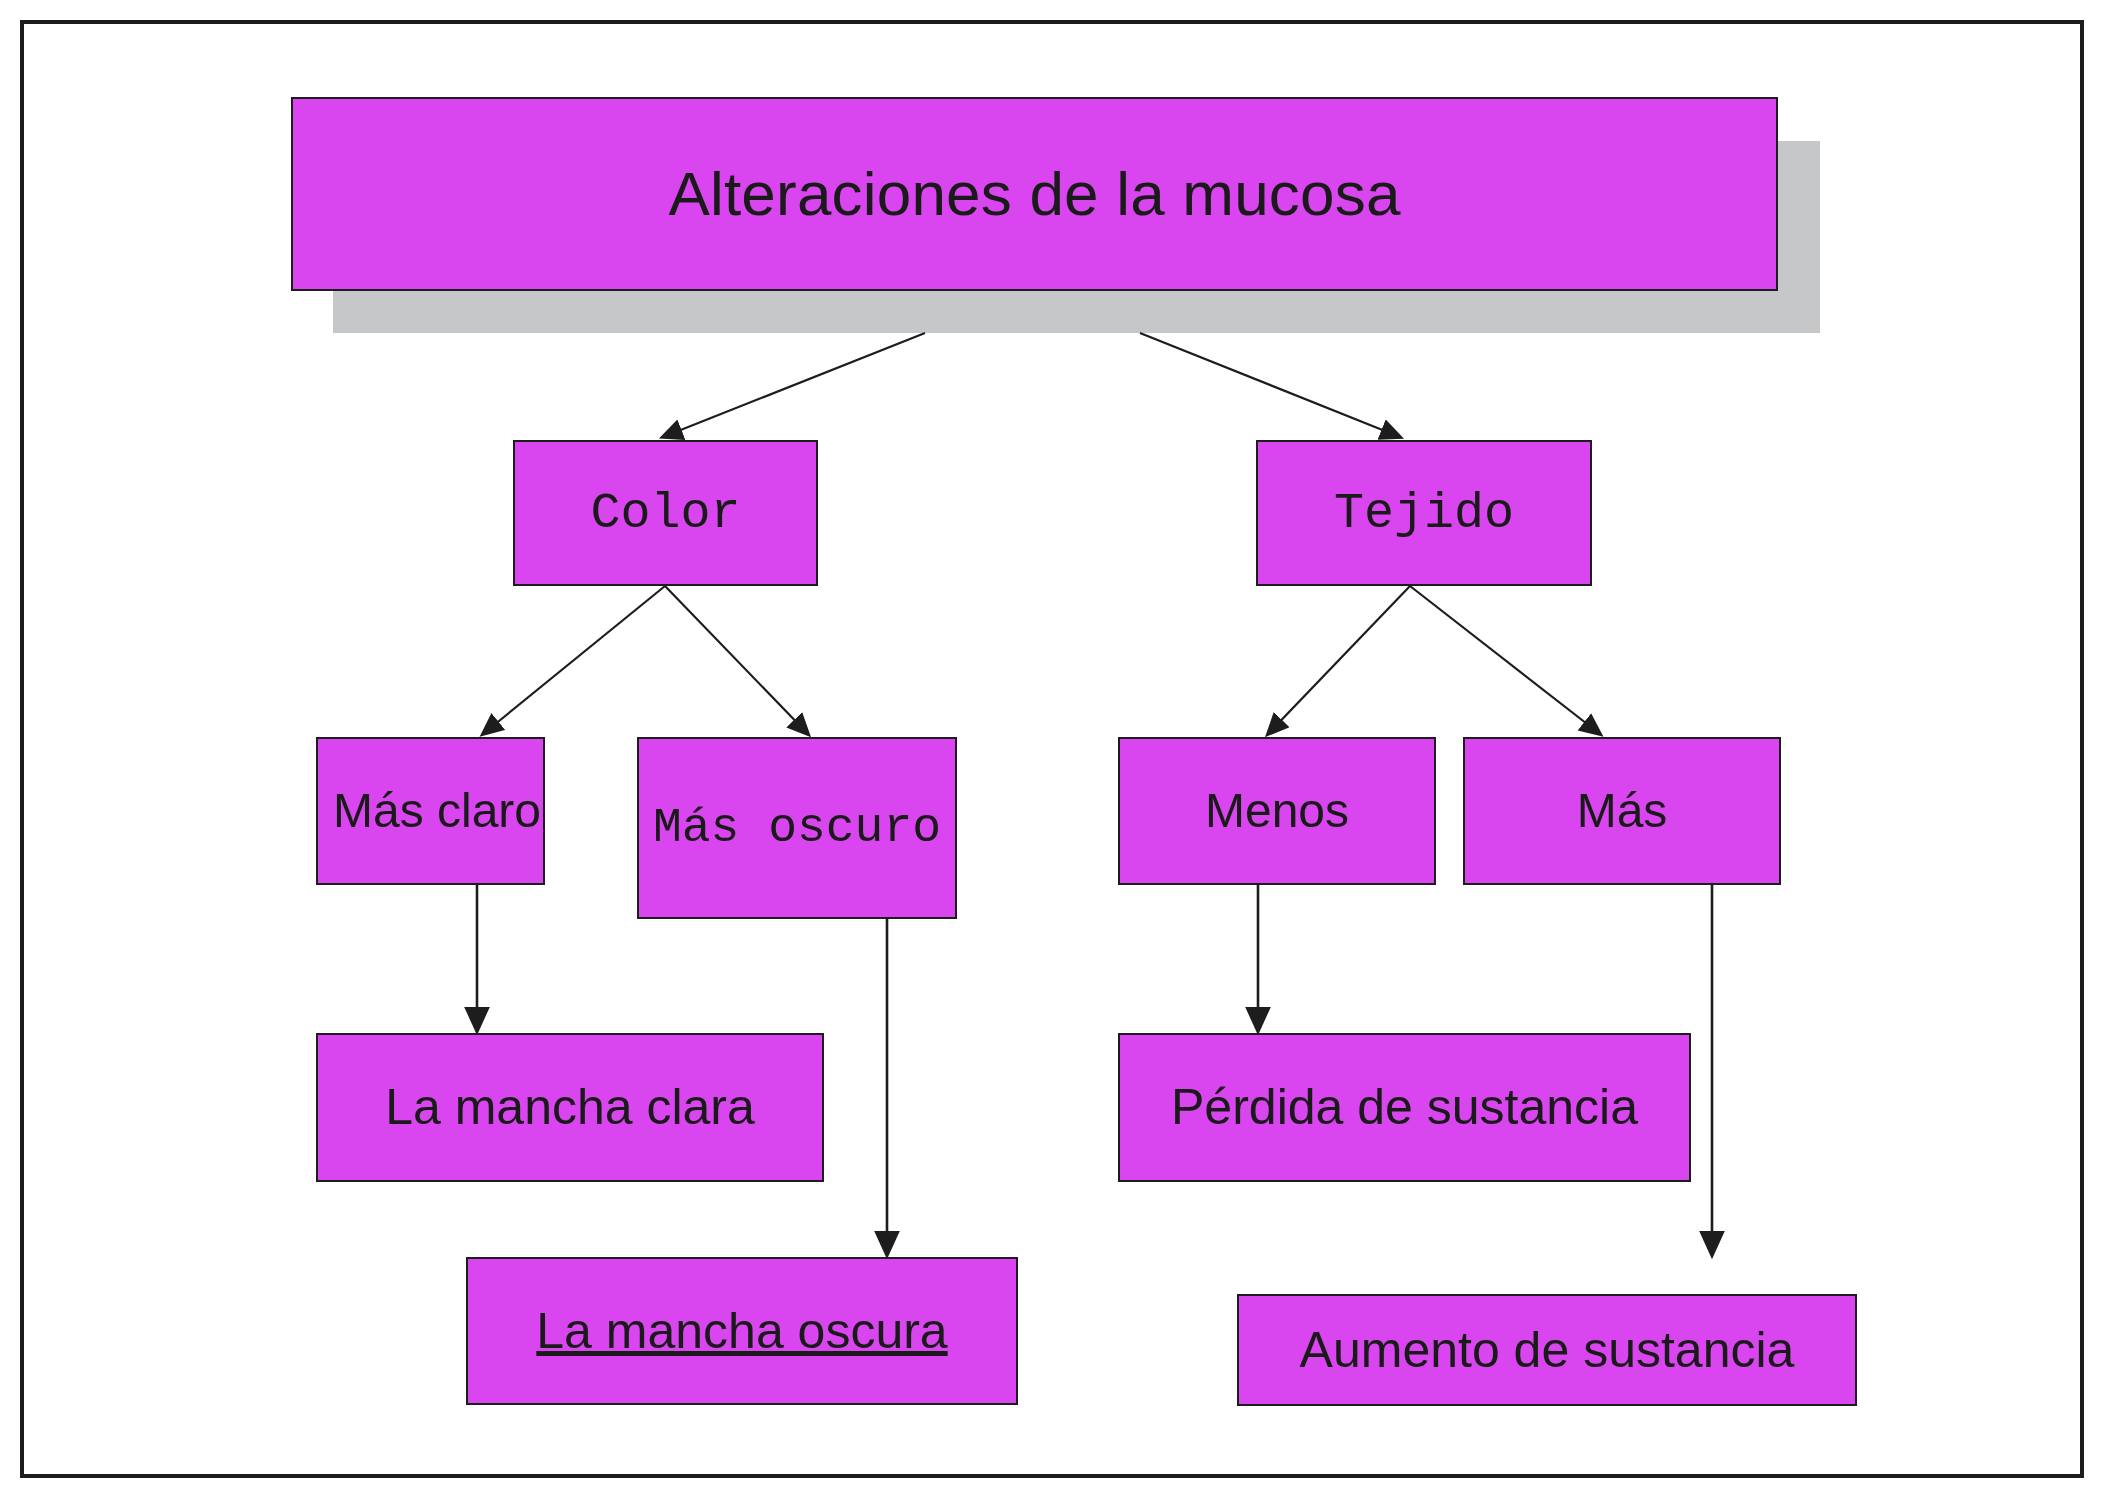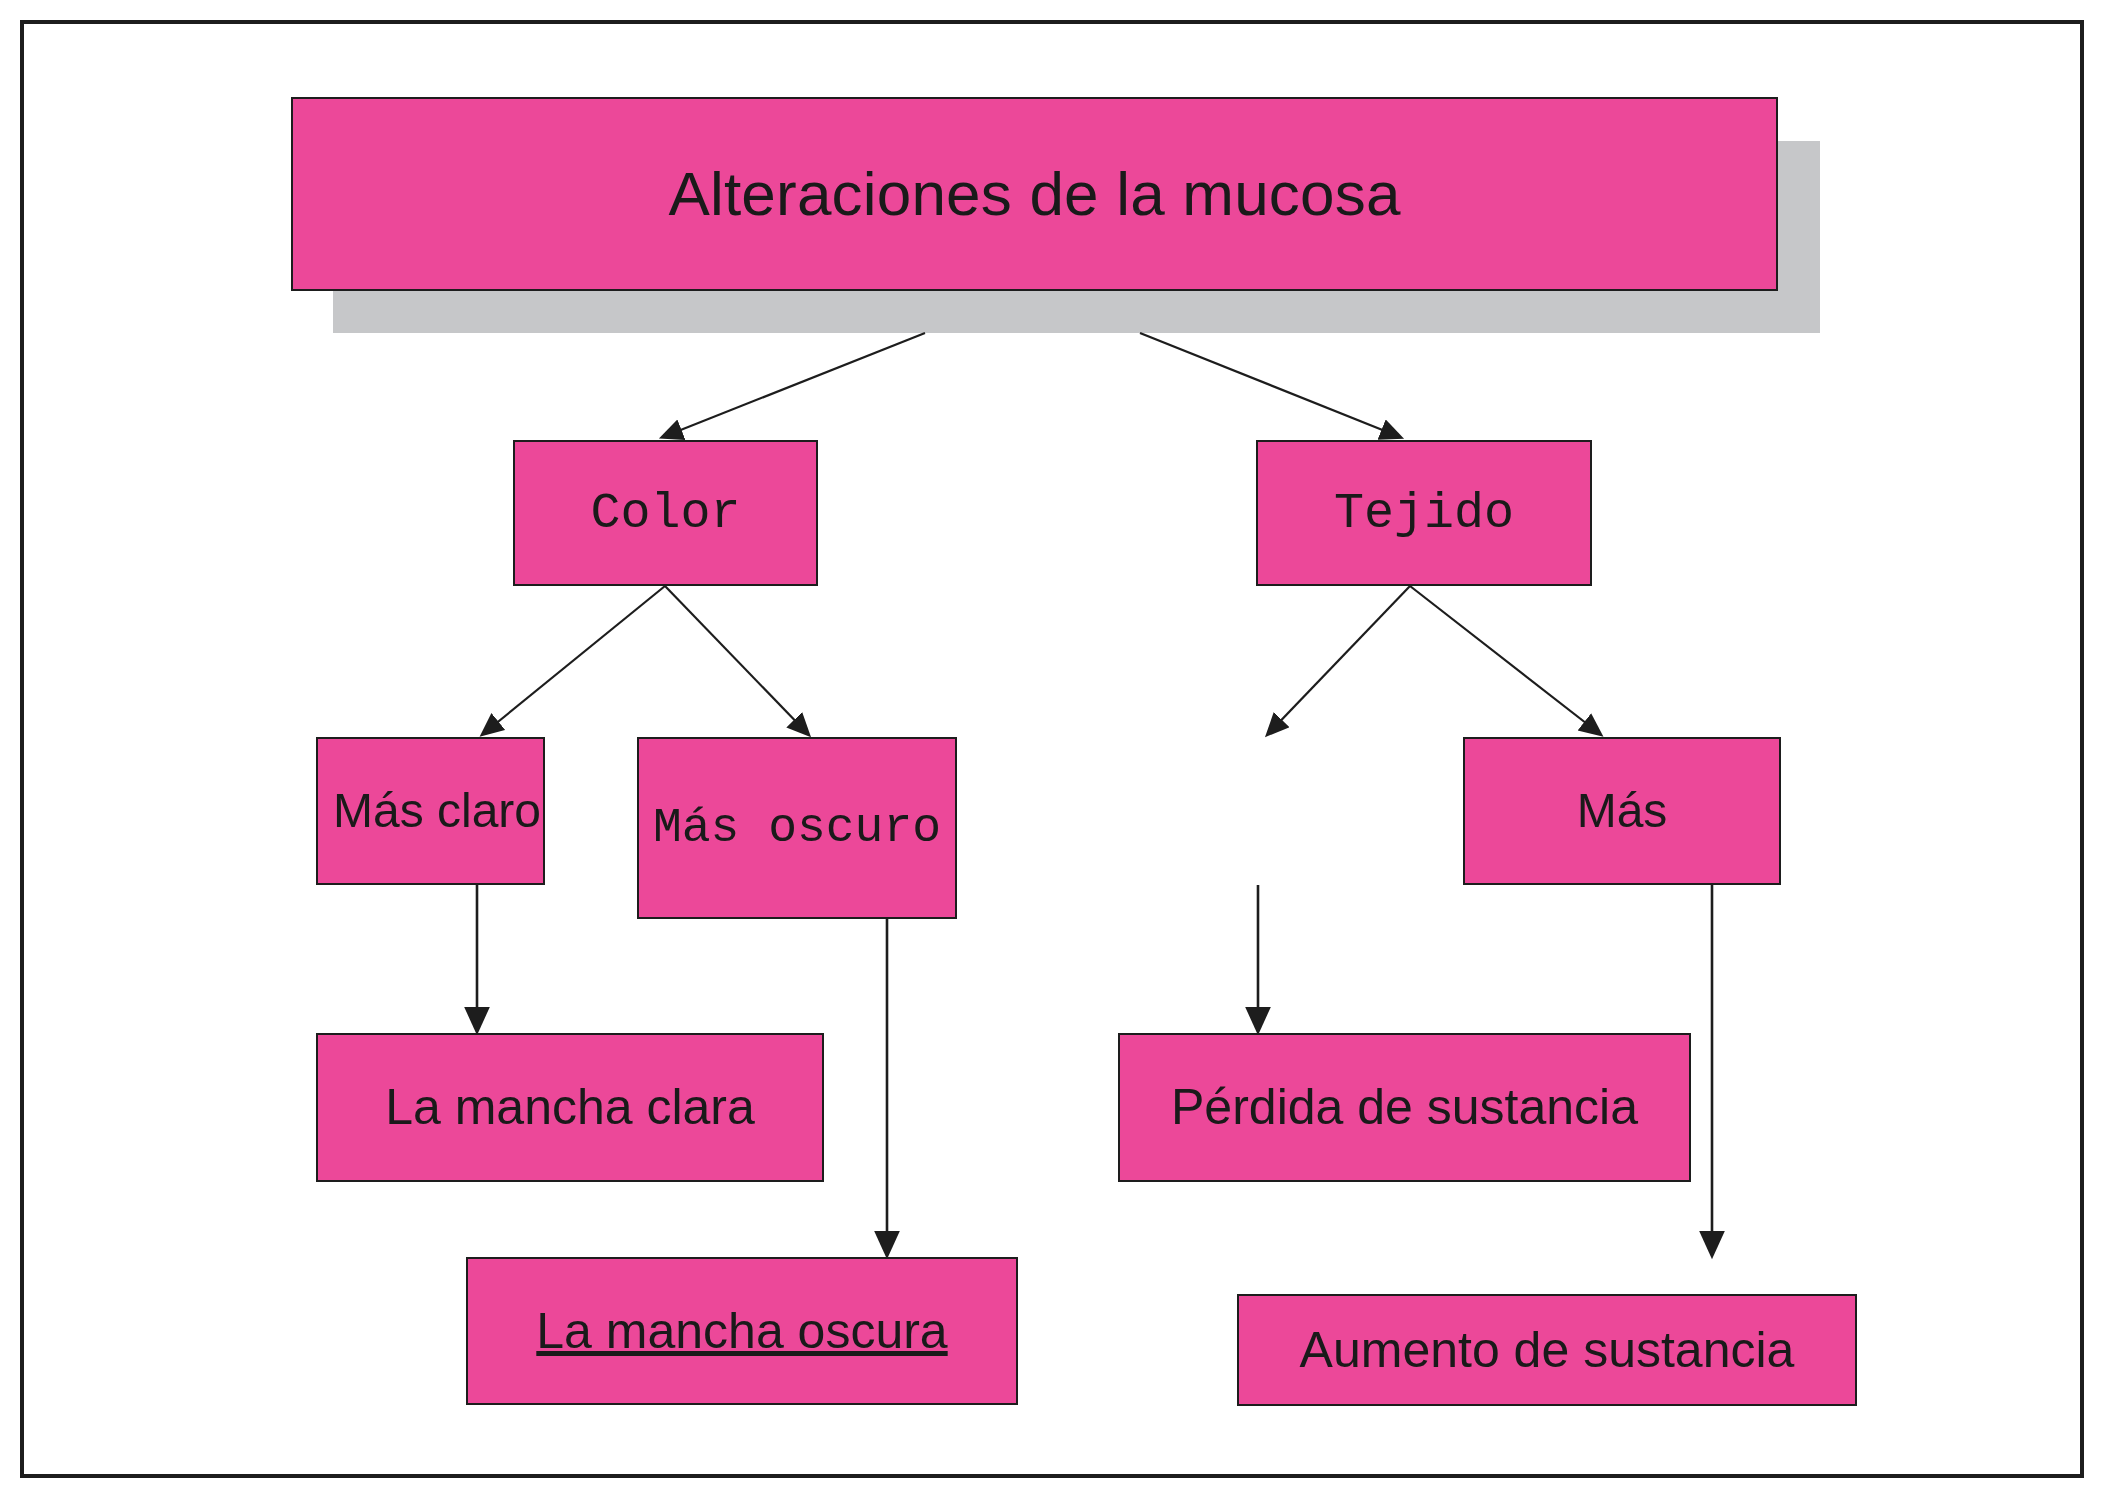--- a/index.html
+++ b/index.html
@@ -29,21 +29,21 @@
     left: 0;
     top: 0;
     width: 2108px;
     height: 1491px;
     pointer-events: none;
   }
   .node {
     position: absolute;
     box-sizing: border-box;
     border: 2px solid #1d1d1d;
-    background: #ec4899;
+    background: #d946ef;
     display: flex;
     align-items: center;
     justify-content: center;
     color: #1a1a1a;
     text-align: center;
     line-height: 1.1;
     white-space: nowrap;
   }
   .node-title {
     font-size: 62px;
@@ -108,20 +108,23 @@
   <div class="node node-l1" style="left:1256px; top:440px; width:336px; height:146px;">
     <span>Tejido</span>
   </div>
 
   <div class="node node-l2" style="left:316px; top:737px; width:229px; height:148px;padding-left:13px;">
     <span>Más claro</span>
   </div>
   <div class="node node-l2" style="left:637px; top:737px; width:320px; height:182px;font-family:Liberation Mono, monospace;">
     <span>Más oscuro</span>
   </div>
+  <div class="node node-l2" style="left:1118px; top:737px; width:318px; height:148px;">
+    <span>Menos</span>
+  </div>
   <div class="node node-l2" style="left:1463px; top:737px; width:318px; height:148px;">
     <span>Más</span>
   </div>
 
   <div class="node node-l3" style="left:316px; top:1033px; width:508px; height:149px;">
     <span>La mancha clara</span>
   </div>
   <div class="node node-l3" style="left:1118px; top:1033px; width:573px; height:149px;">
     <span>Pérdida de sustancia</span>
   </div>

